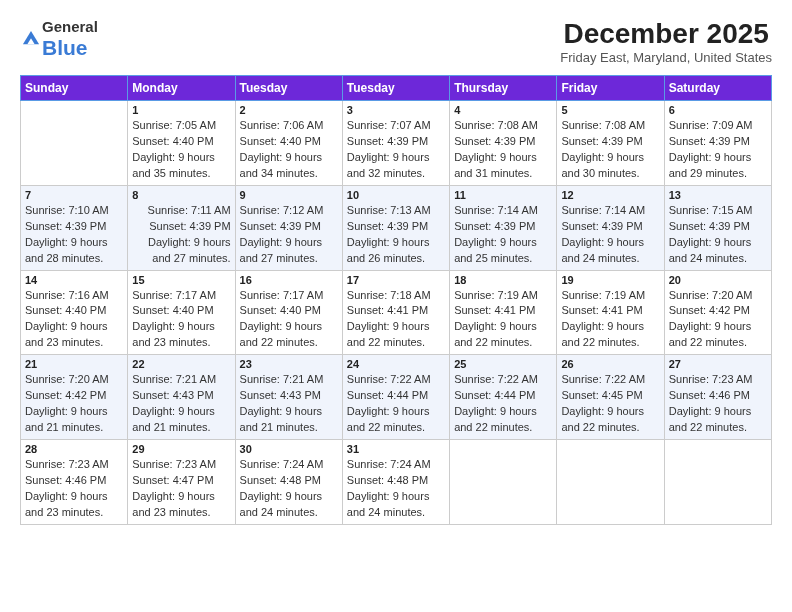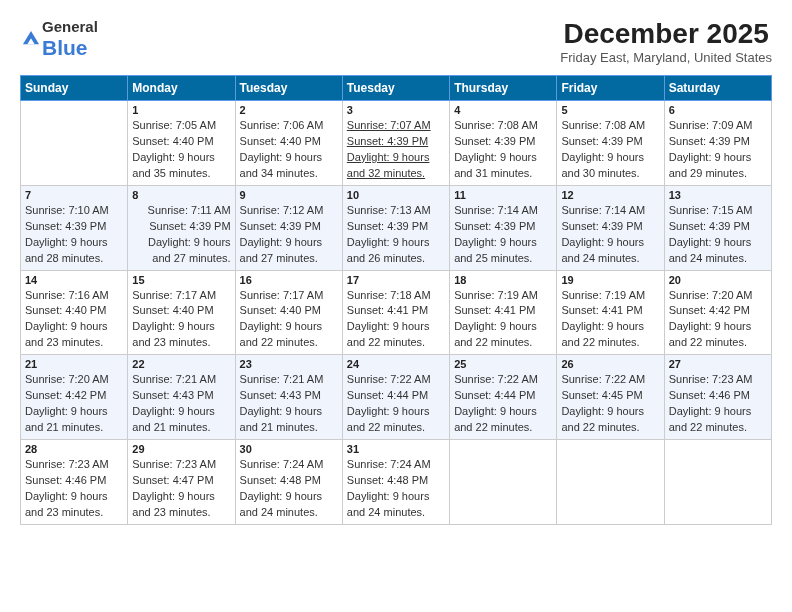--- a/index.html
+++ b/index.html
@@ -52,21 +52,21 @@
     .subtitle {
       font-size: 13px;
       color: #555;
     }
     table {
       width: 100%;
       border-collapse: collapse;
       table-layout: fixed;
     }
     thead tr th {
-      background-color: #0369a1;
+      background-color: #6d28d9;
       color: #fff;
       font-size: 12px;
       font-weight: bold;
       padding: 5px 4px;
       text-align: left;
       border: 1px solid #5a9be5;
     }
     tbody tr td {
       border: 1px solid #ccc;
       vertical-align: top;
@@ -139,21 +139,21 @@
           </td>
           <td>
             <span class="day-number">2</span>
             <div class="day-info" style="white-space: pre-line;">Sunrise: 7:06 AM
 Sunset: 4:40 PM
 Daylight: 9 hours
 and 34 minutes.</div>
           </td>
           <td>
             <span class="day-number">3</span>
-            <div class="day-info" style="white-space: pre-line; text-decoration: underline;">Sunrise: 7:07 AM
+            <div class="day-info" style="white-space: pre-line;">Sunrise: 7:07 AM
 Sunset: 4:39 PM
 Daylight: 9 hours
 and 32 minutes.</div>
           </td>
           <td>
             <span class="day-number">4</span>
             <div class="day-info" style="white-space: pre-line;">Sunrise: 7:08 AM
 Sunset: 4:39 PM
 Daylight: 9 hours
 and 31 minutes.</div>

